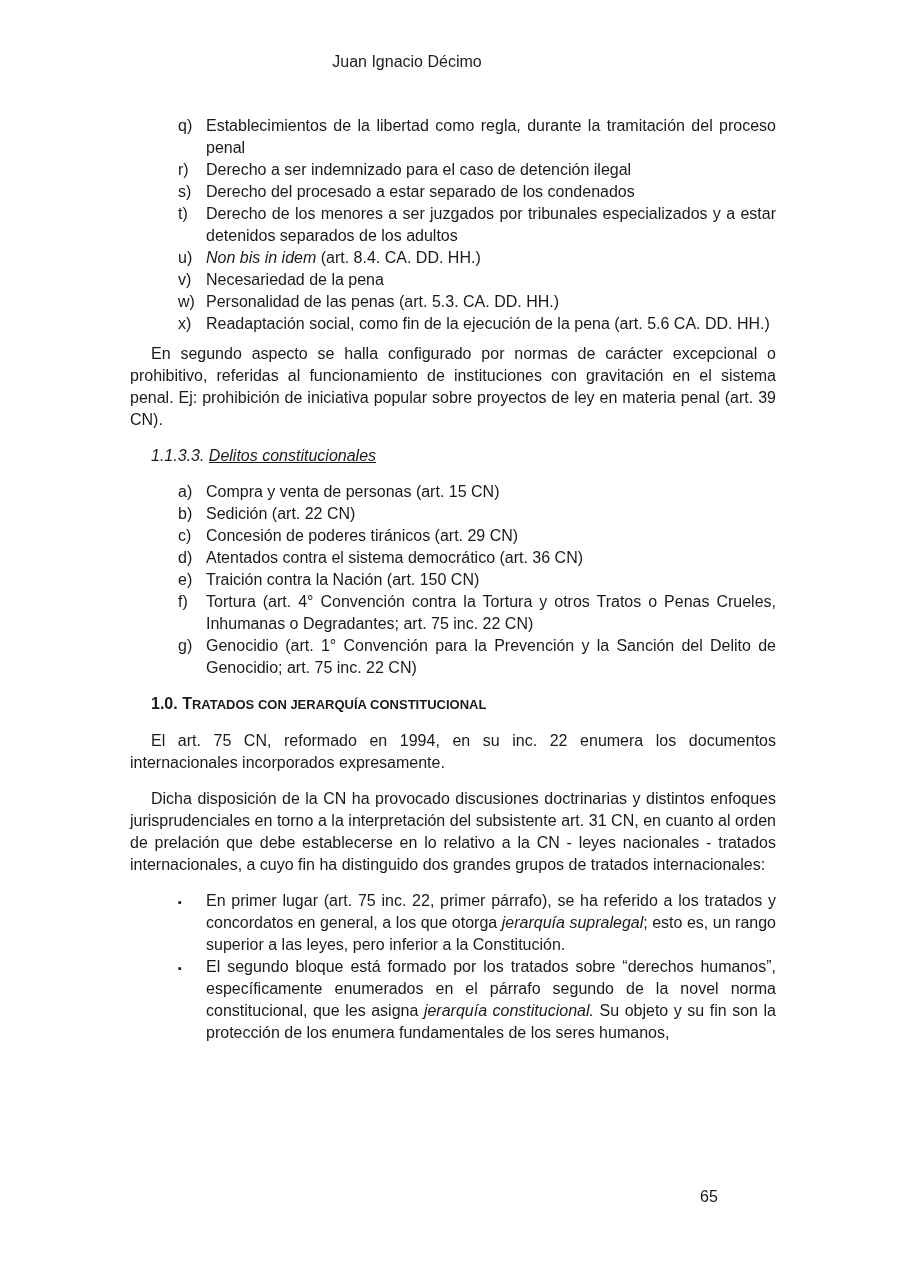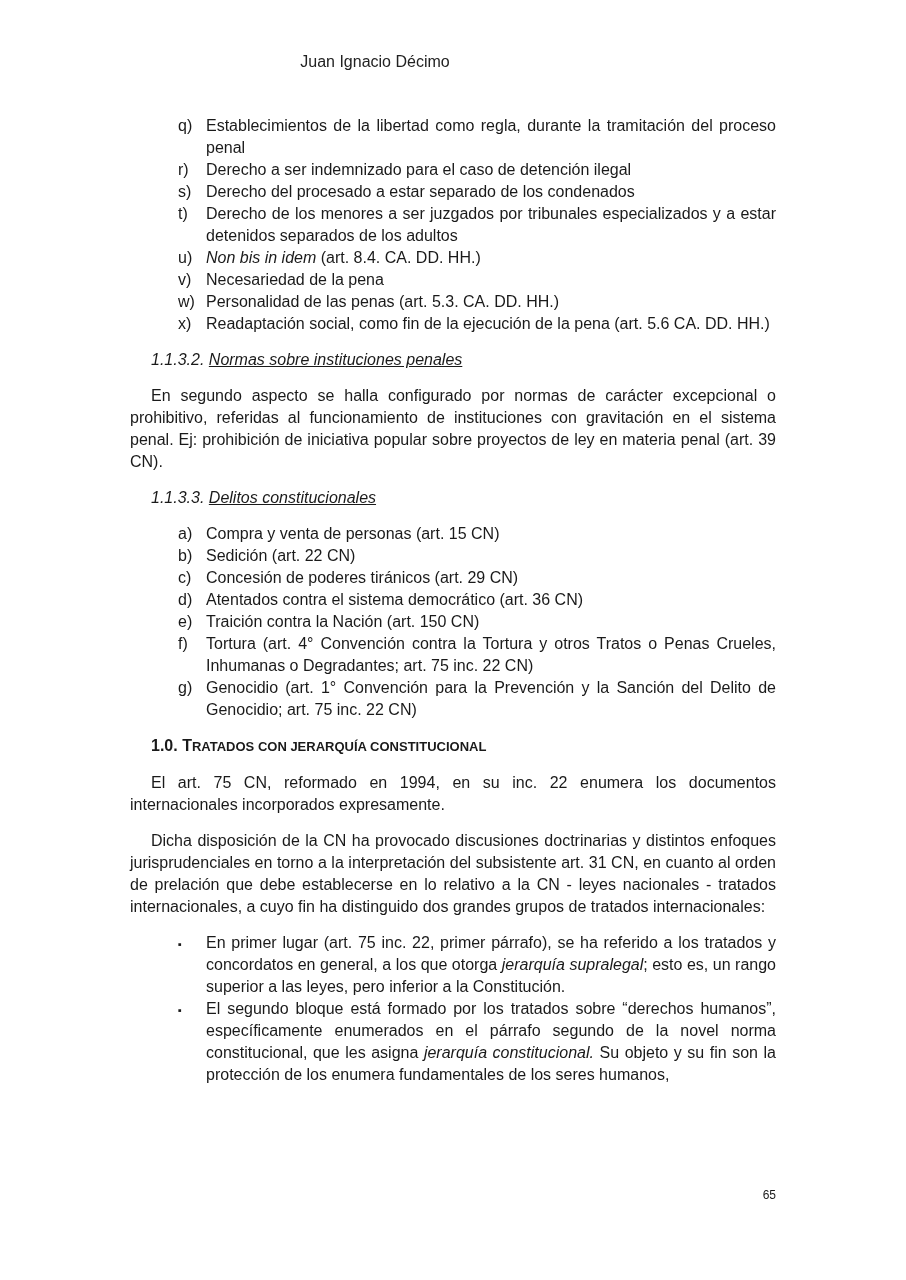--- a/index.html
+++ b/index.html
@@ -1,50 +1,49 @@
 <!DOCTYPE html>
 <html><head>
 <meta charset="utf-8">
 <style>
   html, body { margin: 0; padding: 0; background: #ffffff; }
   body { width: 906px; height: 1280px; position: relative; overflow: hidden;
          font-family: "Liberation Sans", sans-serif; color: #1a1a1a; font-size: 16px; }
-  .header { position: absolute; top: 53px; left: 0; width: 750px; text-align: center; font-size: 16px; color: #222; }
+  .header { position: absolute; top: 53px; left: 0; width: 750px; text-align: center; font-size: 16px; color: #222; padding-left: 32px; }
   .content { position: absolute; top: 115px; left: 130px; width: 646px; line-height: 22px; }
   .list { margin: 0; padding: 0; list-style: none; }
   .list li { position: relative; padding-left: 76px; text-align: justify; }
   .list li .marker { position: absolute; left: 48px; top: 0; }
   .heading { padding-left: 21px; font-style: italic; margin: 14px 0 14px 0; }
   .heading .u { text-decoration: underline; }
   p.para { margin: 8px 0 14px 0; text-indent: 21px; text-align: justify; }
   .sec-heading { padding-left: 21px; font-weight: bold; margin: 14px 0 14px 0; }
   .sc-small { font-size: 13px; }
   .bullets li .marker { left: 48px; font-size: 11px; top: 1px; }
   .it { font-style: italic; }
-  .page-num { position: absolute; top: 1188px; left: 700px; width: 76px; text-align: right; font-size: 12px; }
+  .page-num { position: absolute; top: 1188px; left: 700px; width: 76px; text-align: left; font-size: 16px; }
 </style>
 </head>
 <body>
 
 <div class="header">Juan Ignacio Décimo</div>
 
 <div class="content">
 
   <ul class="list">
     <li><span class="marker">q)</span><span>Establecimientos de la libertad como regla, durante la tramitación del proceso penal</span></li>
     <li><span class="marker">r)</span><span>Derecho a ser indemnizado para el caso de detención ilegal</span></li>
     <li><span class="marker">s)</span><span>Derecho del procesado a estar separado de los condenados</span></li>
     <li><span class="marker">t)</span><span>Derecho de los menores a ser juzgados por tribunales especializados y a estar detenidos separados de los adultos</span></li>
     <li><span class="marker">u)</span><span class="it">Non bis in idem</span><span> (art. 8.4. CA. DD. HH.)</span></li>
     <li><span class="marker">v)</span><span>Necesariedad de la pena</span></li>
     <li><span class="marker">w)</span><span>Personalidad de las penas (art. 5.3. CA. DD. HH.)</span></li>
     <li><span class="marker">x)</span><span>Readaptación social, como fin de la ejecución de la pena (art. 5.6 CA. DD. HH.)</span></li>
   </ul>
 
-  <div class="heading"><span>1.1.3.2. </span><span class="u">Normas sobre instituciones penales</span></div>
 
   <p class="para">En segundo aspecto se halla configurado por normas de carácter excepcional o prohibitivo, referidas al funcionamiento de instituciones con gravitación en el sistema penal. Ej: prohibición de iniciativa popular sobre proyectos de ley en materia penal (art. 39 CN).</p>
 
   <div class="heading" style="margin-top:1px"><span>1.1.3.3. </span><span class="u">Delitos constitucionales</span></div>
 
   <ul class="list">
     <li><span class="marker">a)</span><span>Compra y venta de personas (art. 15 CN)</span></li>
     <li><span class="marker">b)</span><span>Sedición (art. 22 CN)</span></li>
     <li><span class="marker">c)</span><span>Concesión de poderes tiránicos (art. 29 CN)</span></li>
     <li><span class="marker">d)</span><span>Atentados contra el sistema democrático (art. 36 CN)</span></li>

